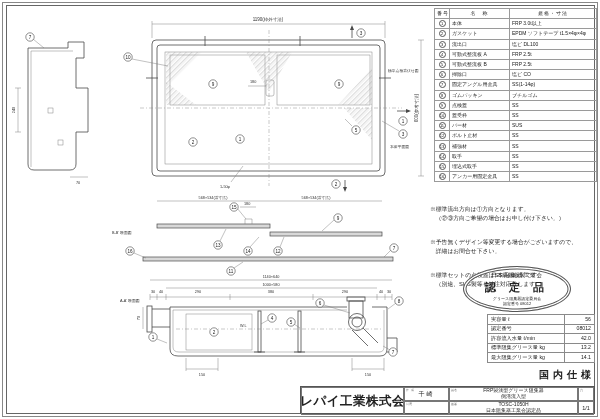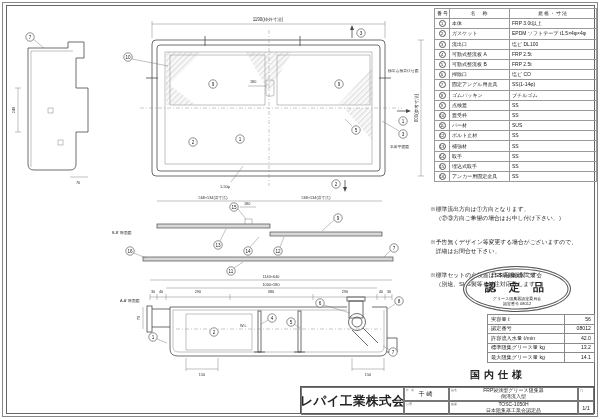--- a/index.html
+++ b/index.html
@@ -32,21 +32,21 @@
   .stamp{position:absolute;left:463px;top:266px;width:108px;height:46px;border:1px solid #555;
          border-radius:50%;box-shadow:0 0 0 1.5px #fff inset,0 0 0 2.5px #555 inset;
          text-align:center;padding-top:5px;}
   .stamp .assoc{font-size:5.5px;letter-spacing:1px;}
   .stamp .big{font-size:11px;font-weight:bold;letter-spacing:5px;margin:1px 4px;}
   .stamp .small{font-size:4px;}
   table.spec{border-collapse:collapse;position:absolute;left:487px;top:314px;width:108px;}
   table.spec td{border:1px solid #8a8a8a;font-size:5.2px;height:9.6px;line-height:1;
       padding:0 3px;white-space:nowrap;overflow:hidden;}
   table.spec td.val{text-align:right;width:30px;}
-  .domestic{position:absolute;left:470px;top:368px;width:125px;text-align:left;
+  .domestic{position:absolute;left:470px;top:368px;width:125px;text-align:right;
       font-size:10px;font-weight:bold;letter-spacing:4px;}
   .tblock{position:absolute;left:300px;top:386px;width:295px;height:28px;border:1px solid #555;
       display:grid;grid-template-columns:103px 45px 129px 1fr;grid-template-rows:14px 14px;
       background:#fff;}
   .tblock>div{border:0.5px solid #777;position:relative;overflow:hidden;}
   .logo{grid-row:1/3;display:flex;align-items:center;justify-content:center;
       font-size:12.5px;font-weight:bold;letter-spacing:0.5px;white-space:nowrap;}
   .tiny{position:absolute;left:1px;top:1px;font-size:3px;color:#666;line-height:1;}
   .cell-c{display:flex;align-items:center;justify-content:center;text-align:center;}
   .name-cell{font-size:6px;letter-spacing:2px;}

